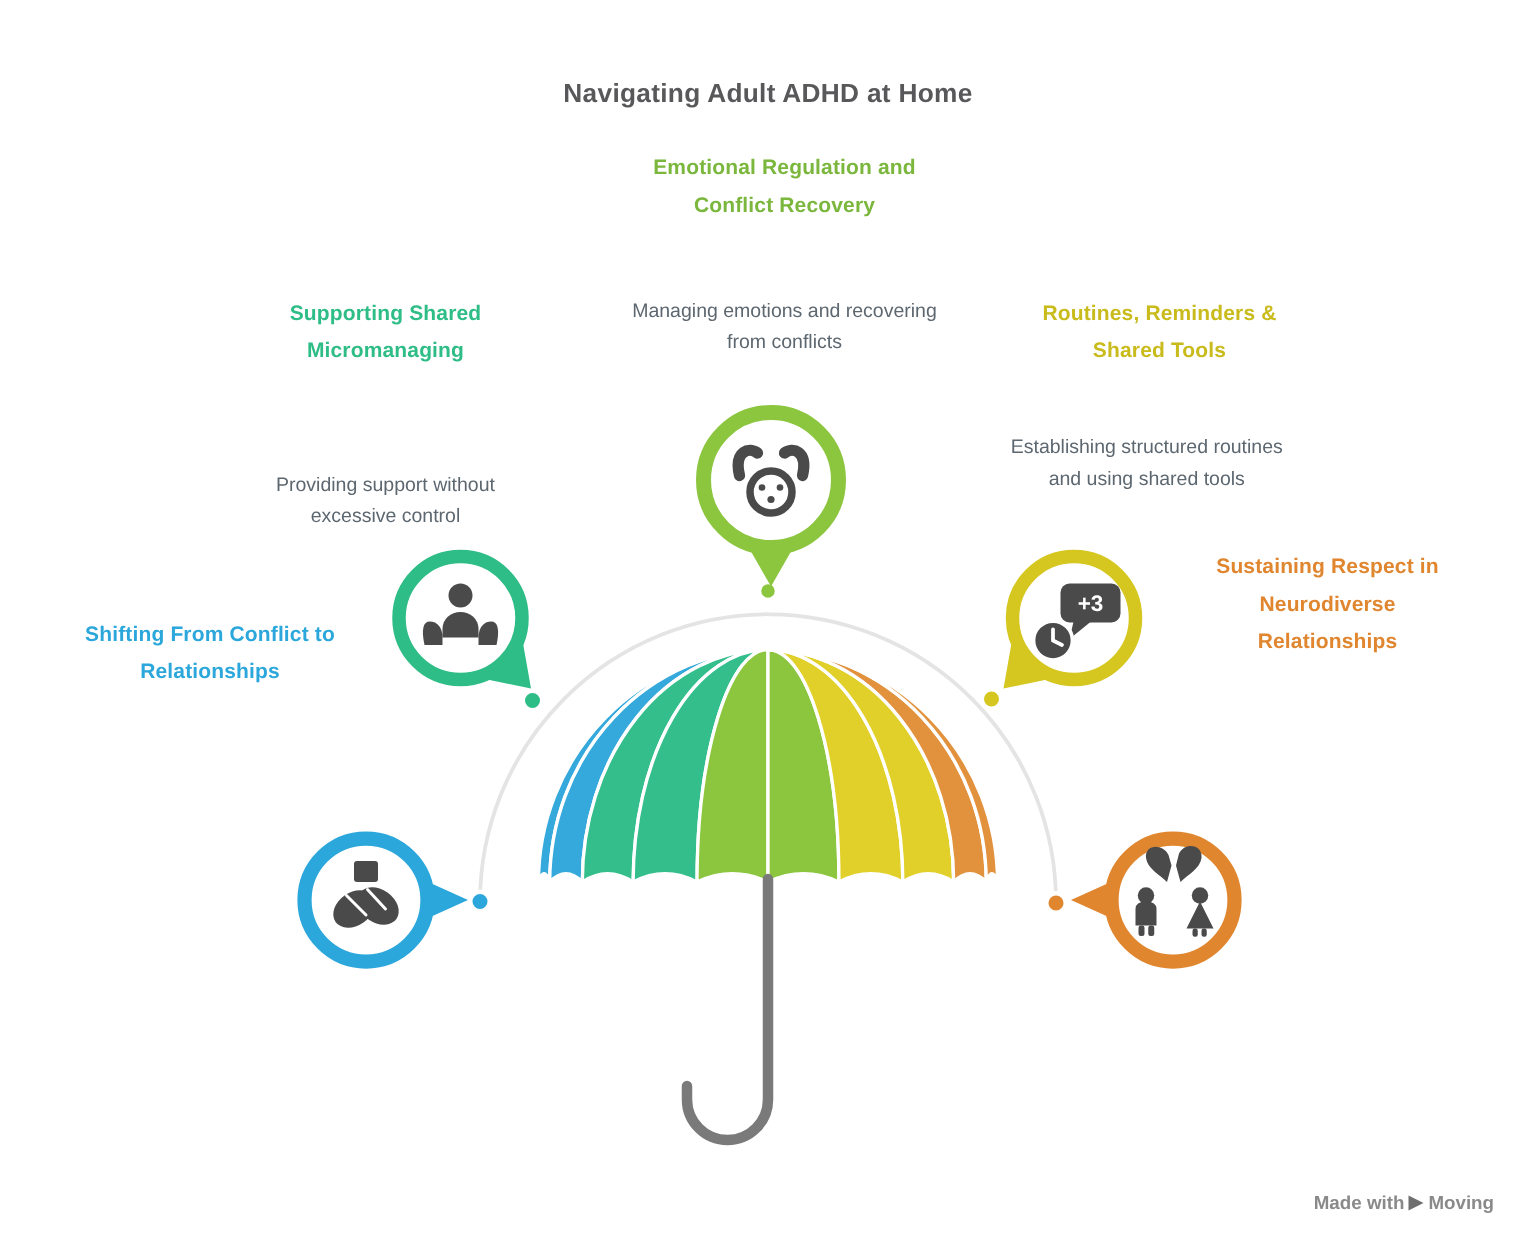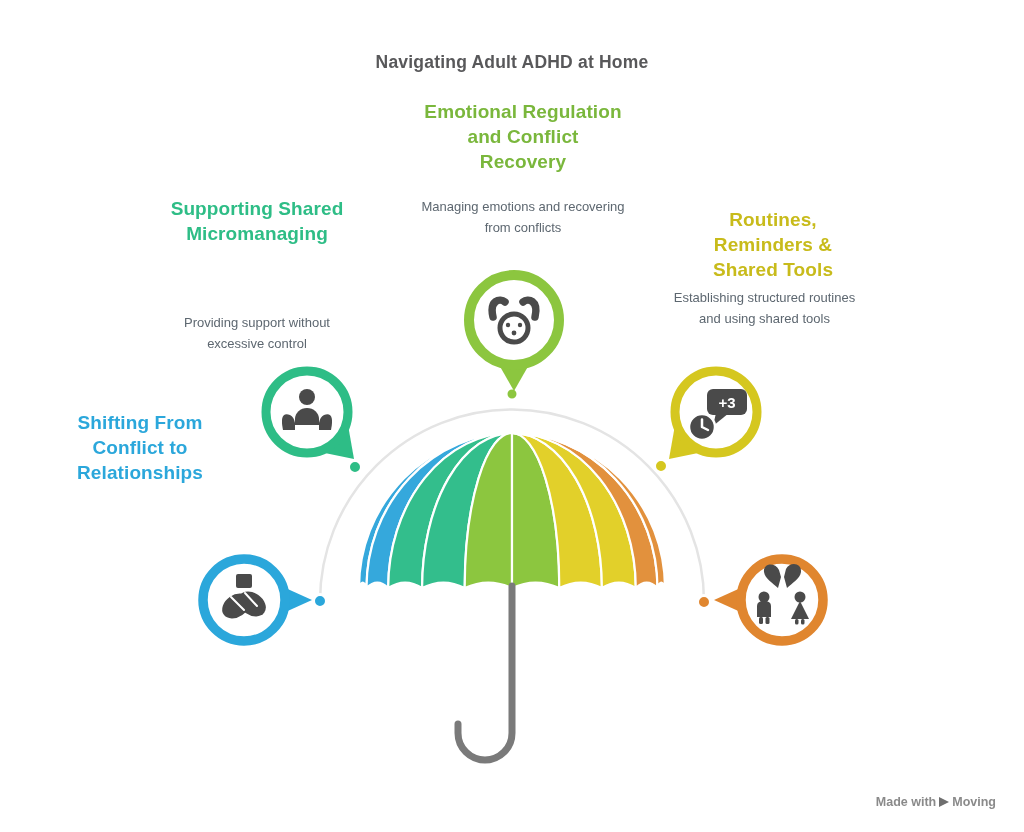--- a/index.html
+++ b/index.html
@@ -6,30 +6,30 @@
   #canvas{
     position:relative;width:1024px;height:832px;overflow:hidden;background:#ffffff;
     font-family:"Liberation Sans","DejaVu Sans",sans-serif;
   }
   .page-title{
     position:absolute;top:52px;left:0;width:100%;text-align:center;
     font-size:17.5px;font-weight:bold;letter-spacing:.2px;
   }
   .topic-heading{
     position:absolute;text-align:center;font-weight:bold;
-    font-size:19px;line-height:25px;letter-spacing:.1px;
+    font-size:14px;line-height:25px;letter-spacing:.1px;
   }
   .topic-desc{
     position:absolute;text-align:center;font-size:13px;line-height:21px;
   }
   .h-emotional{left:423px;top:99px;width:200px;}
   .d-emotional{left:418px;top:196px;width:210px;}
   .h-supporting{left:167px;top:196px;width:180px;}
   .d-supporting{left:172px;top:287px;width:170px;margin-top:25px;}
-  .h-routines{left:688px;top:196px;width:170px;margin-top:11px;}
+  .h-routines{left:688px;top:196px;width:170px;}
   .d-routines{left:672px;top:287px;width:185px;}
   .h-shifting{left:45px;top:410px;width:190px;}
   .d-shifting{left:35px;top:500px;width:210px;}
   .h-sustaining{left:810px;top:365px;width:150px;}
   .d-sustaining{left:785px;top:478px;width:200px;}
   .watermark{
     position:absolute;top:795px;right:28px;display:flex;align-items:center;gap:2px;
     font-size:12.5px;font-weight:bold;color:#8a8a8a;
   }
   svg{display:block;}
@@ -138,20 +138,21 @@
   <div class="topic-desc d-emotional" style="color: rgb(93, 103, 112);">Managing emotions and recovering from conflicts</div>
 
   <div class="topic-heading h-supporting" style="color: rgb(46, 189, 134);">Supporting Shared Micromanaging</div>
   <div class="topic-desc d-supporting" style="color: rgb(93, 103, 112);">Providing support without excessive control</div>
 
   <div class="topic-heading h-routines" style="color: rgb(200, 187, 27);">Routines, Reminders &amp; Shared Tools</div>
   <div class="topic-desc d-routines" style="color: rgb(93, 103, 112);">Establishing structured routines and using shared tools</div>
 
   <div class="topic-heading h-shifting" style="color: rgb(43, 167, 219);">Shifting From Conflict to Relationships</div>
 
+  <div class="topic-heading h-sustaining" style="color: rgb(224, 134, 47);">Sustaining Respect in Neurodiverse Relationships</div>
 
   <div class="watermark">
     <span>Made with</span>
     <svg width="12" height="12" viewBox="0 0 12 12">
       <path d="M1,1 L11,6 L1,11 Z" fill="#6f6f6f"></path>
     </svg>
     <span>Moving</span>
   </div>
 
 </div>

